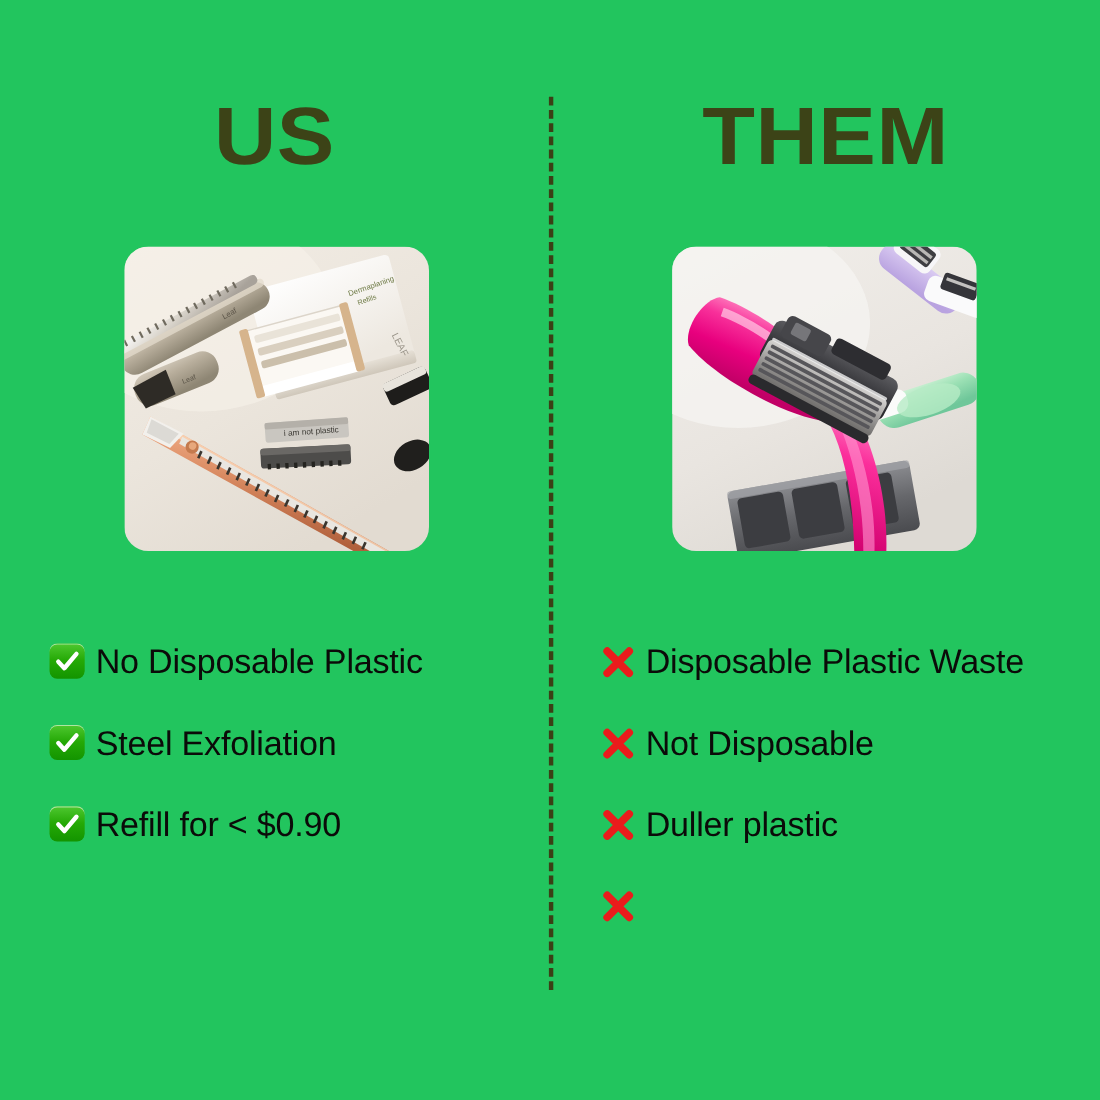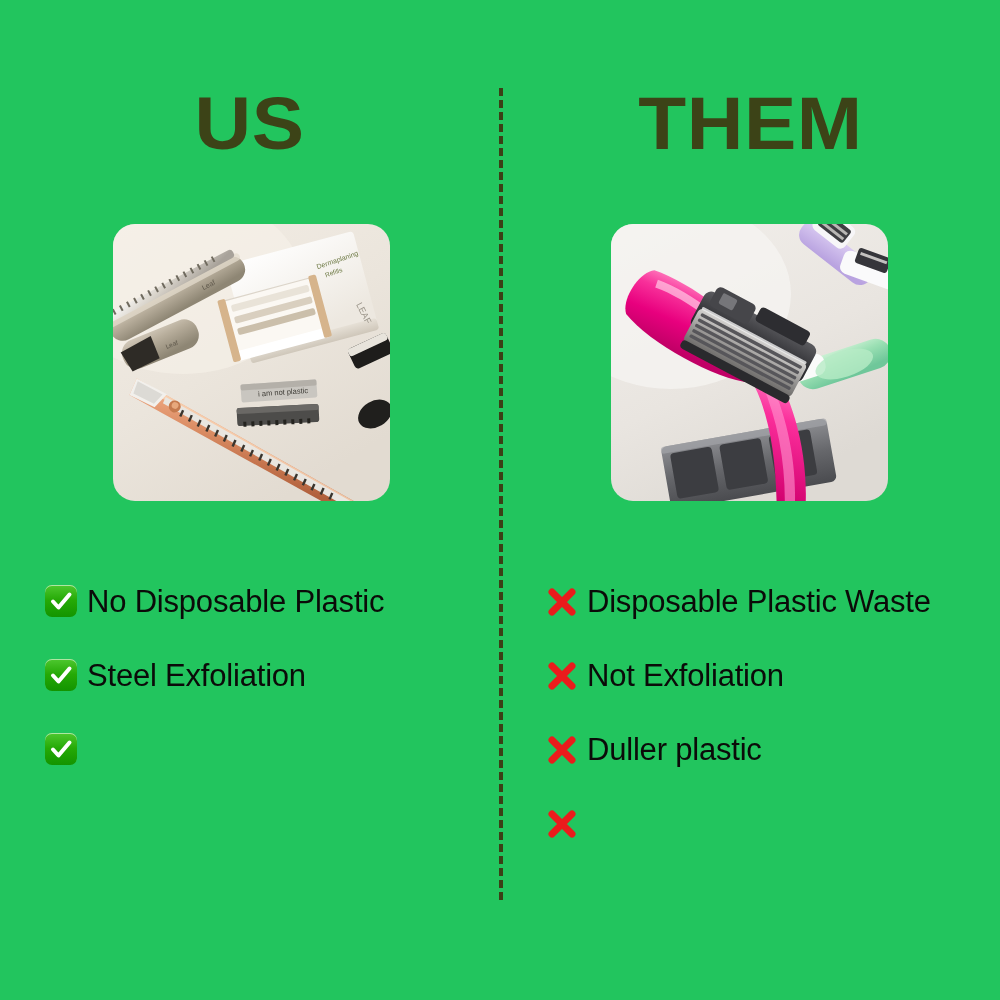--- a/index.html
+++ b/index.html
@@ -409,41 +409,42 @@
       <span class="row-label">Steel Exfoliation</span>
     </div>
 
     <div class="row">
       <span class="mark mark-check">
         <span class="badge"></span>
         <svg viewBox="0 0 32 32" xmlns="http://www.w3.org/2000/svg">
           <path d="M8 16.5 L13.5 22.5 L24.5 9.5" fill="none" stroke="#ffffff" stroke-width="4" stroke-linecap="round" stroke-linejoin="round"></path>
         </svg>
       </span>
+      <span class="row-label">Refill for &lt; $0.90</span>
     </div>
   </div>
 
   <div class="list list-them">
 
     <div class="row">
       <span class="mark mark-cross">
         <svg viewBox="0 0 36 36" xmlns="http://www.w3.org/2000/svg">
           <path d="M8 8 L28 28 M28 8 L8 28" fill="none" stroke="#EA1C1C" stroke-width="7" stroke-linecap="round"></path>
         </svg>
       </span>
       <span class="row-label">Disposable Plastic Waste</span>
     </div>
 
     <div class="row">
       <span class="mark mark-cross">
         <svg viewBox="0 0 36 36" xmlns="http://www.w3.org/2000/svg">
           <path d="M8 8 L28 28 M28 8 L8 28" fill="none" stroke="#EA1C1C" stroke-width="7" stroke-linecap="round"></path>
         </svg>
       </span>
-      <span class="row-label">Not Exfoliation</span>
+      <span class="row-label">Not Disposable</span>
     </div>
 
     <div class="row">
       <span class="mark mark-cross">
         <svg viewBox="0 0 36 36" xmlns="http://www.w3.org/2000/svg">
           <path d="M8 8 L28 28 M28 8 L8 28" fill="none" stroke="#EA1C1C" stroke-width="7" stroke-linecap="round"></path>
         </svg>
       </span>
       <span class="row-label">Duller plastic</span>
     </div>

